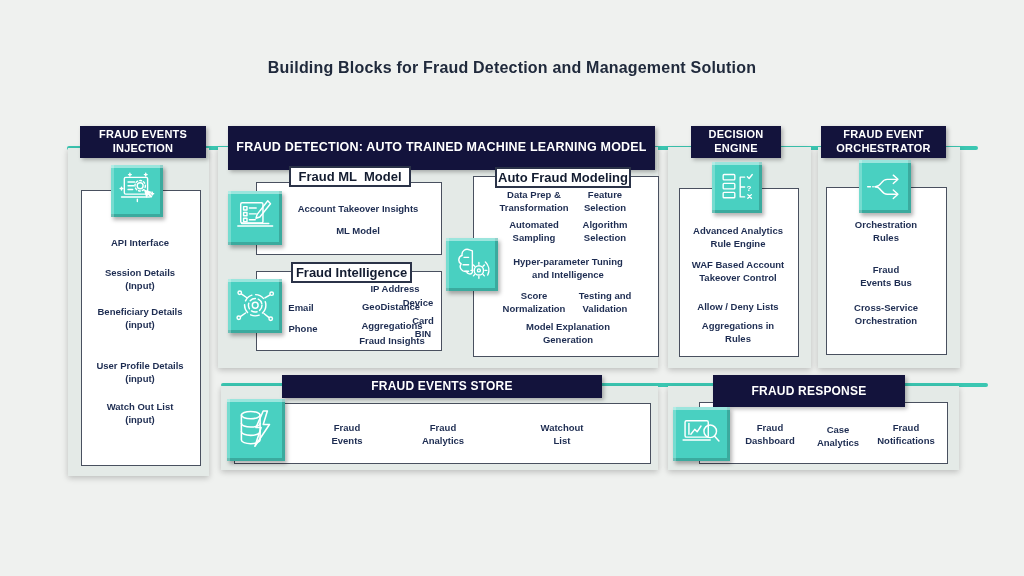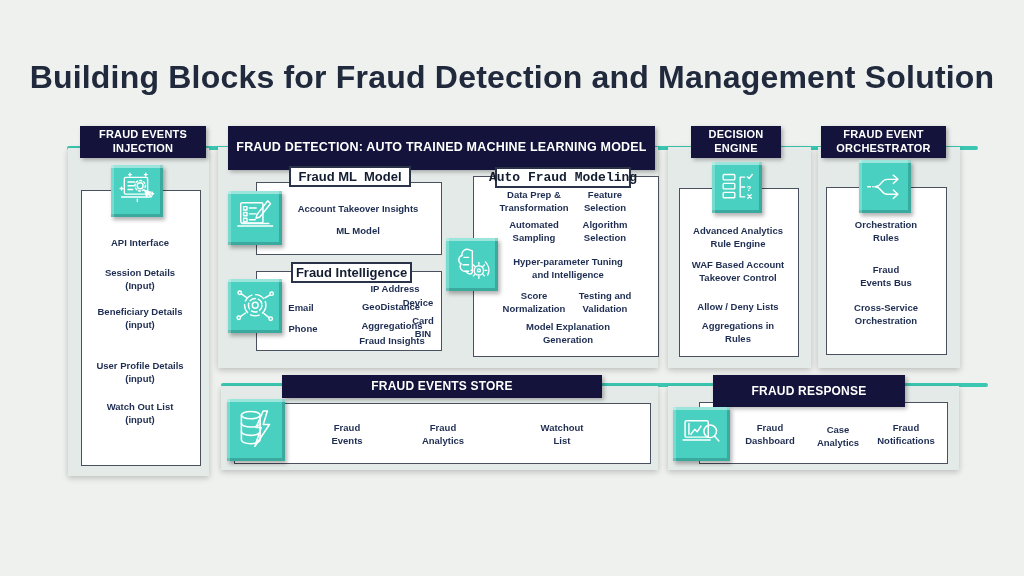--- a/index.html
+++ b/index.html
@@ -1,19 +1,19 @@
 <!DOCTYPE html>
 <html><head>
 <meta charset="utf-8">
 <style>
   html,body { margin:0; padding:0; background:#eff1ef; }
   .stage { position:relative; width:1024px; height:576px; background:#eff1ef;
            font-family:"Liberation Sans", sans-serif; overflow:hidden; }
   .title { position:absolute; left:0; top:59px; width:100%; text-align:center;
-           font-size:32px; font-weight:bold; color:#202a3c; letter-spacing:.2px; z-index:5; }
+           font-size:16px; font-weight:bold; color:#202a3c; letter-spacing:.2px; z-index:5; }
   .tline { position:absolute; height:4px; background:#3bc7b2; z-index:0; border-radius:2px; }
   .panel { position:absolute; background:#e4eae7; box-shadow:0 2px 6px rgba(0,0,0,.22); z-index:1; }
   .hdr   { position:absolute; background:#13133c; color:#fff; z-index:3; display:flex;
            align-items:center; justify-content:center; text-align:center; font-weight:bold;
            white-space:pre-line; line-height:1.25; letter-spacing:.2px;
            box-shadow:2px 2px 4px rgba(0,0,0,.28); }
   .wbox  { position:absolute; background:#fff; border:1px solid #49505f; z-index:2; }
   .lbl   { position:absolute; background:#fff; border:2px solid #2b3348; z-index:4;
            display:flex; align-items:center; justify-content:center; font-weight:bold;
            font-size:13px; color:#131c30; white-space:pre; }
@@ -107,21 +107,21 @@
   <div class="txt" style="left:301px; top:308px;">Email</div>
   <div class="txt" style="left:391px; top:307px;">GeoDistance</div>
   <div class="txt" style="left:418px; top:303px;">Device</div>
   <div class="txt" style="left:303px; top:329px;">Phone</div>
   <div class="txt" style="left:392px; top:326px;">Aggregations</div>
   <div class="txt" style="left:423px; top:327px;">Card
 BIN</div>
   <div class="txt" style="left:392px; top:341px;">Fraud Insights</div>
 
   <div class="wbox" style="left:473px; top:176px; width:184px; height:179px;"></div>
-  <div class="lbl" style="left:495px; top:167px; width:132px; height:17px;font-family:Liberation Mono, monospace;">Auto Fraud Modeling</div>
+  <div class="lbl" style="left:495px; top:167px; width:132px; height:17px;">Auto Fraud Modeling</div>
   <div class="icon" style="left:446px; top:238px; width:52px; height:53px;">
     <svg viewBox="0 0 48 48">
       <path d="M21 8 c-4-2 -9 1 -8 6 c-4 1 -5 7 -1 9 c-3 4 1 9 6 8 c0 3 5 4 6 1 V9z"></path>
       <path d="M15 16 h5 M14 24 h6 M16 31 h4"></path>
       <circle cx="31" cy="30" r="5"></circle>
         <circle cx="31" cy="30" r="1.6"></circle>
       <path d="M31 23.5 v-2 M31 36.5 v2 M24.5 30 h-2 M37.5 30 h2 M26.5 25.5 l-1.4-1.4 M35.5 34.5 l1.4 1.4 M26.5 34.5 l-1.4 1.4 M35.5 25.5 l1.4-1.4"></path>
       <path d="M38 21 a12 12 0 0 1 2.5 14"></path>
     </svg>
   </div>

